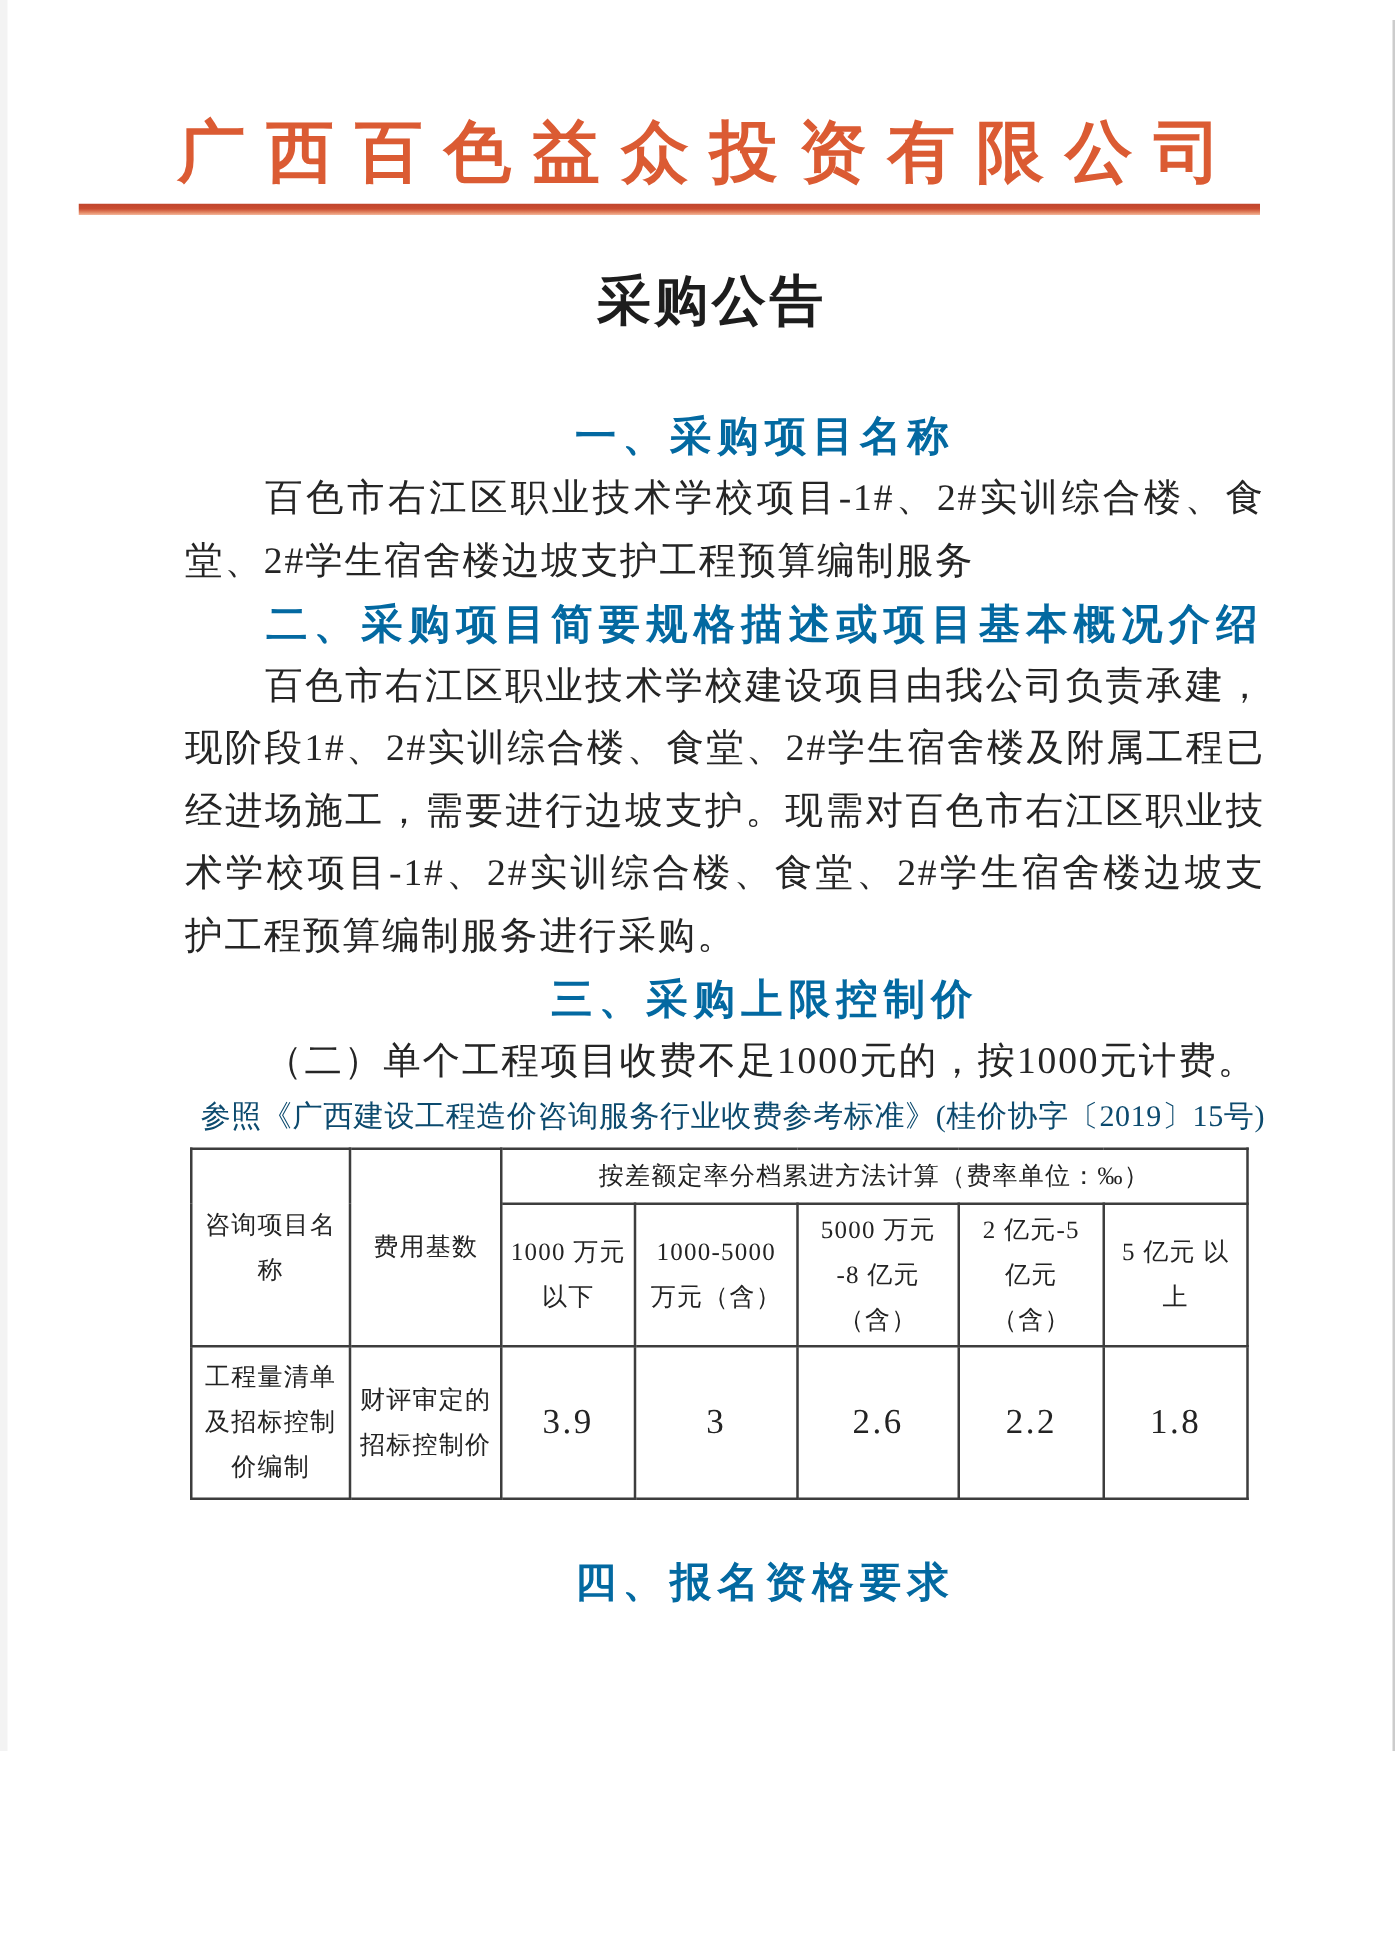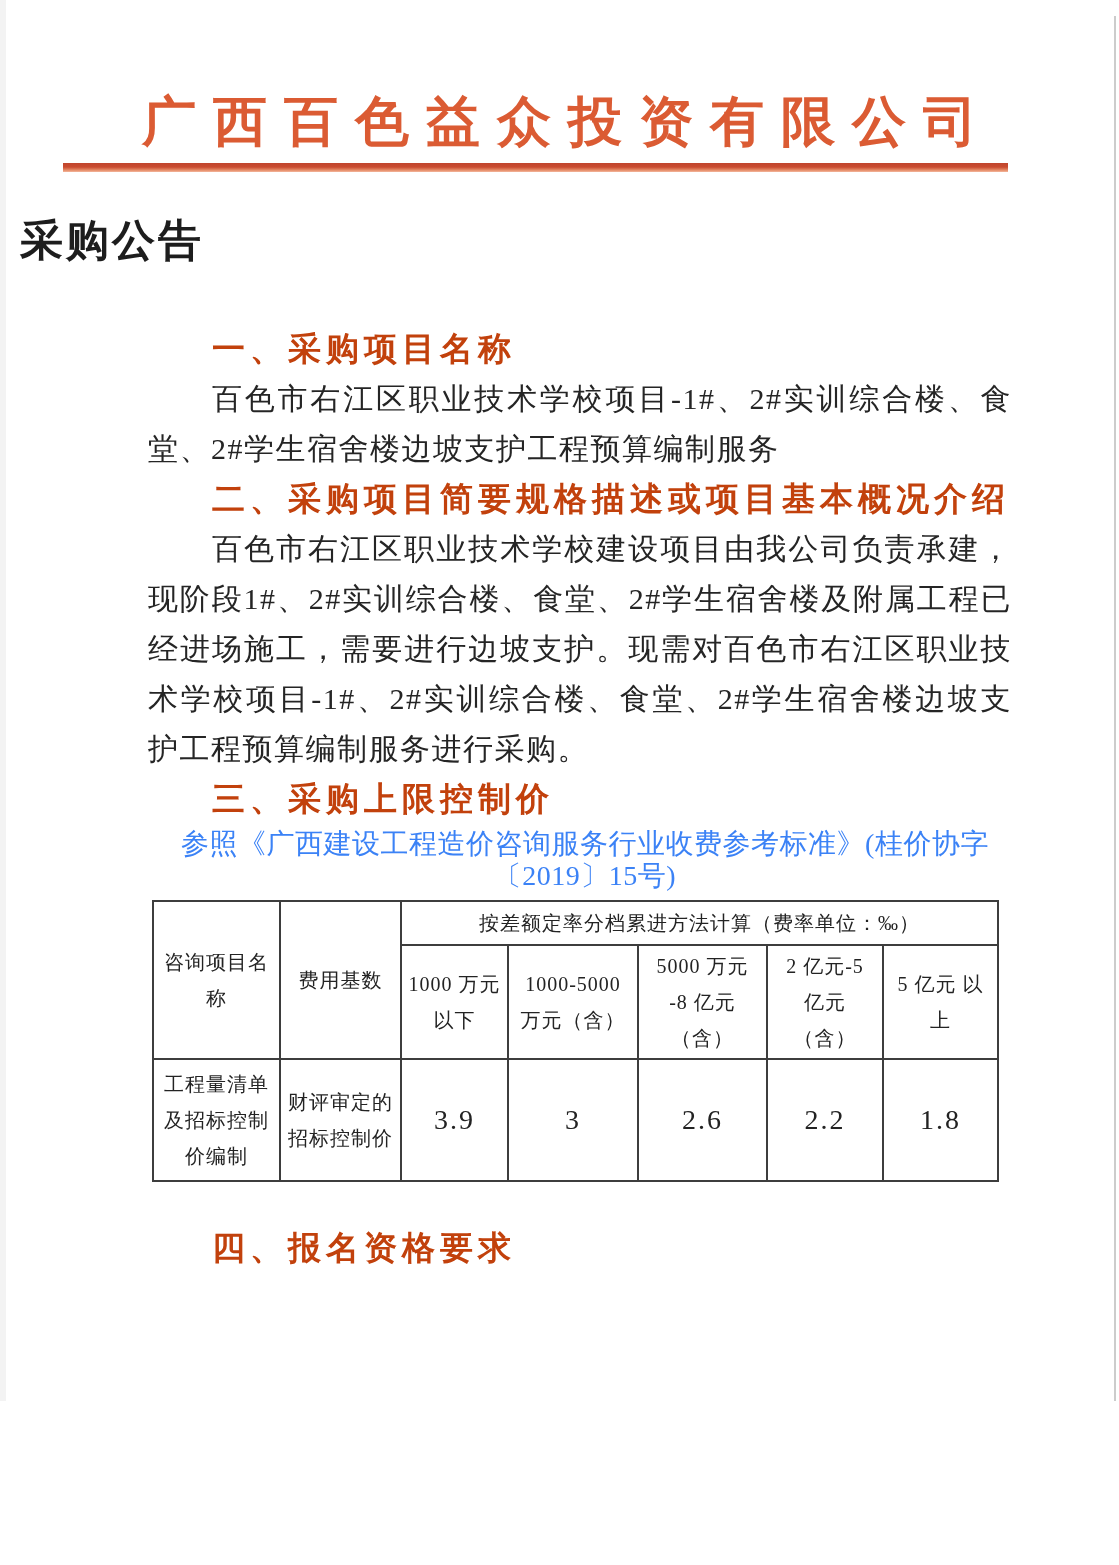--- a/index.html
+++ b/index.html
@@ -27,21 +27,21 @@
   }
   .header-rule {
     position: absolute;
     top: 163px; left: 63px;
     width: 945px; height: 9px;
     background: linear-gradient(180deg, #c0452d 0%, #ca4c30 45%, #e68d69 80%, #f3b79d 100%);
   }
   .doc-title {
     position: absolute;
     top: 212px; left: 0; right: 0;
-    text-align: left;
+    text-align: center;
     font-weight: bold;
     font-size: 43px;
     letter-spacing: 3px;
     color: #1d1d1d;
     font-family: "Liberation Serif", serif;
     padding-left: 20px;
   }
   
   .body-block {
     position: absolute;
@@ -54,35 +54,35 @@
     color: #252525;
   }
   .sec-heading {
     margin: 0;
     padding-left: 64px;
     font-family: "Liberation Sans", sans-serif;
     font-weight: 700;
     font-size: 33px;
     line-height: 50px;
     letter-spacing: 5px;
-    text-align: left;
-    color: #c2410c;
+    text-align: center;
+    color: #0369a1;
   }
   .para {
     margin: 0;
     text-indent: 64px;
   }
   .table-note {
     margin: 4px 0 0 10px;
-    font-size: 28px;
+    font-size: 24px;
     line-height: 32px;
     letter-spacing: 0.5px;
-    text-align: center;
+    text-align: right;
     text-indent: 0;
-    color: #3b82f6;
+    color: #0c4a6e;
   }
   
   .fee-table {
     margin: 8px 0 0 4px;
     border-collapse: collapse;
     table-layout: fixed;
     width: 845px;
     font-family: "Liberation Serif", serif;
     color: #232323;
   }
@@ -145,20 +145,21 @@
 
   <div class="body-block">
 
     <h3 class="sec-heading">一、采购项目名称</h3>
     <p class="para">百色市右江区职业技术学校项目-1#、2#实训综合楼、食堂、2#学生宿舍楼边坡支护工程预算编制服务</p>
 
     <h3 class="sec-heading">二、采购项目简要规格描述或项目基本概况介绍</h3>
     <p class="para">百色市右江区职业技术学校建设项目由我公司负责承建，现阶段1#、2#实训综合楼、食堂、2#学生宿舍楼及附属工程已经进场施工，需要进行边坡支护。现需对百色市右江区职业技术学校项目-1#、2#实训综合楼、食堂、2#学生宿舍楼边坡支护工程预算编制服务进行采购。</p>
 
     <h3 class="sec-heading">三、采购上限控制价</h3>
+    <p class="para">（二）单个工程项目收费不足1000元的，按1000元计费。</p>
 
     <p class="table-note">参照《广西建设工程造价咨询服务行业收费参考标准》(桂价协字〔2019〕15号)</p>
 
     <table class="fee-table">
       <colgroup>
         <col style="width:127px">
         <col style="width:121px">
         <col style="width:107px">
         <col style="width:130px">
         <col style="width:129px">

